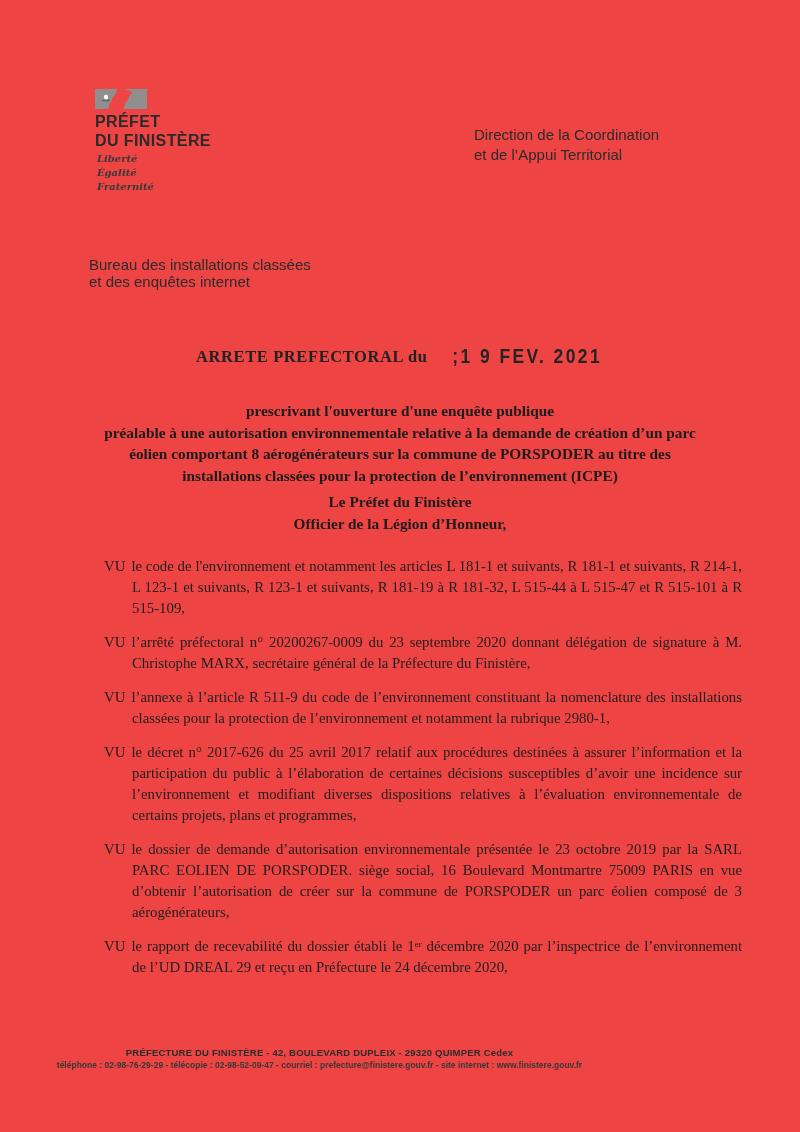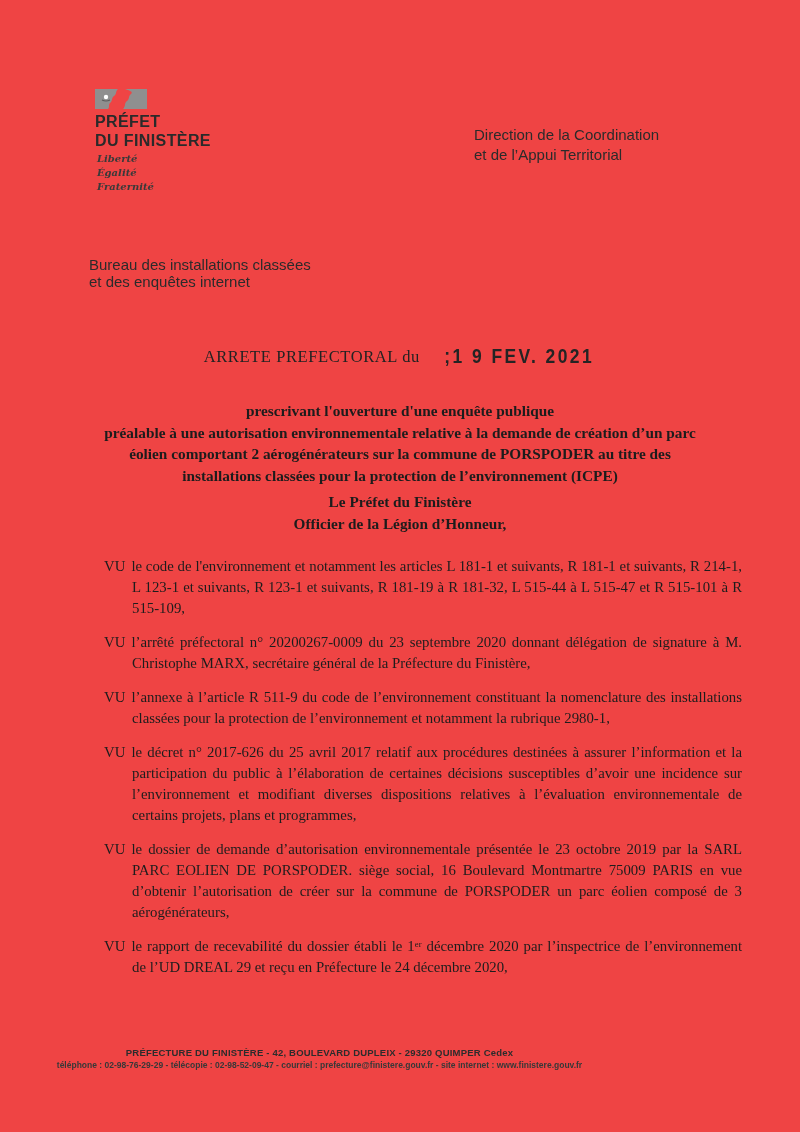--- a/index.html
+++ b/index.html
@@ -36,21 +36,21 @@
     position:absolute; left:89px; top:238px;
     font-family:"Liberation Sans", sans-serif;
     font-size:15px; line-height:17px; color:#2b2b2b;margin-top:18px;
   }
   
   .title-row {
     position:absolute; left:0; top:346px; width:800px;
     display:flex; justify-content:center; align-items:baseline; gap:22px;
   }
   .title-label {
-    font-weight:normal; font-size:16.5px; letter-spacing:0.6px; color:#222;
+    font-weight:bold; font-size:16.5px; letter-spacing:0.6px; color:#222;
   }
   .date-stamp {
     font-family:"Liberation Sans", sans-serif;
     font-weight:bold; font-size:18px; letter-spacing:2.5px;
     color:#242424; transform:scale(0.97,1.12);
     white-space:nowrap;
   }
   
   .subject {
     position:absolute; left:70px; top:400px; width:660px;
@@ -117,21 +117,21 @@
   </div>
 
   <div class="title-row">
     <span class="title-label">ARRETE PREFECTORAL du</span>
     <span class="date-stamp">;1 9  FEV.  2021</span>
   </div>
 
   <div class="subject">
     <div>prescrivant l'ouverture d'une enquête publique</div>
     <div>préalable à une autorisation environnementale relative à la demande de création d’un parc</div>
-    <div>éolien comportant 2 aérogénérateurs sur la commune de PORSPODER au titre des</div>
+    <div>éolien comportant 8 aérogénérateurs sur la commune de PORSPODER au titre des</div>
     <div>installations classées pour la protection de l’environnement (ICPE)</div>
   </div>
 
   <div class="issuer">
     <div>Le Préfet du Finistère</div>
     <div>Officier de la Légion d’Honneur,</div>
   </div>
 
   <div class="recitals">
     <p class="recital"><span class="vu">VU</span><span>le code de l'environnement et notamment les articles L 181-1 et suivants, R 181-1 et suivants, R 214-1, L 123-1 et suivants, R 123-1 et suivants, R 181-19 à R 181-32, L 515-44 à L 515-47 et R 515-101 à R 515-109,</span></p>

